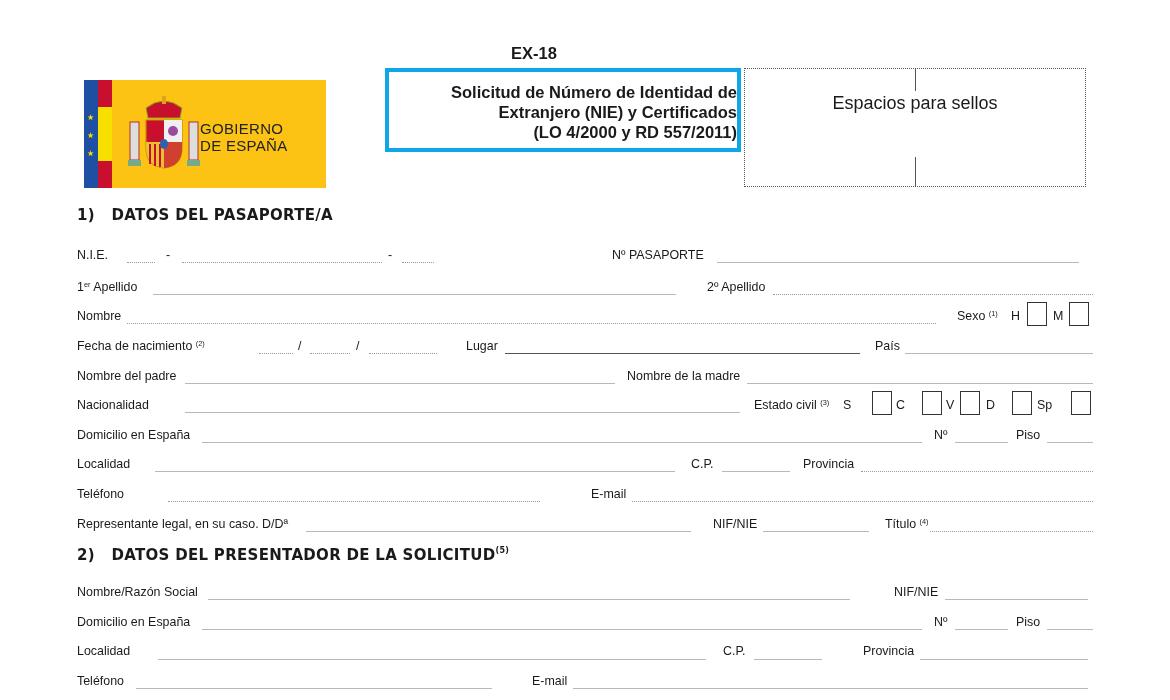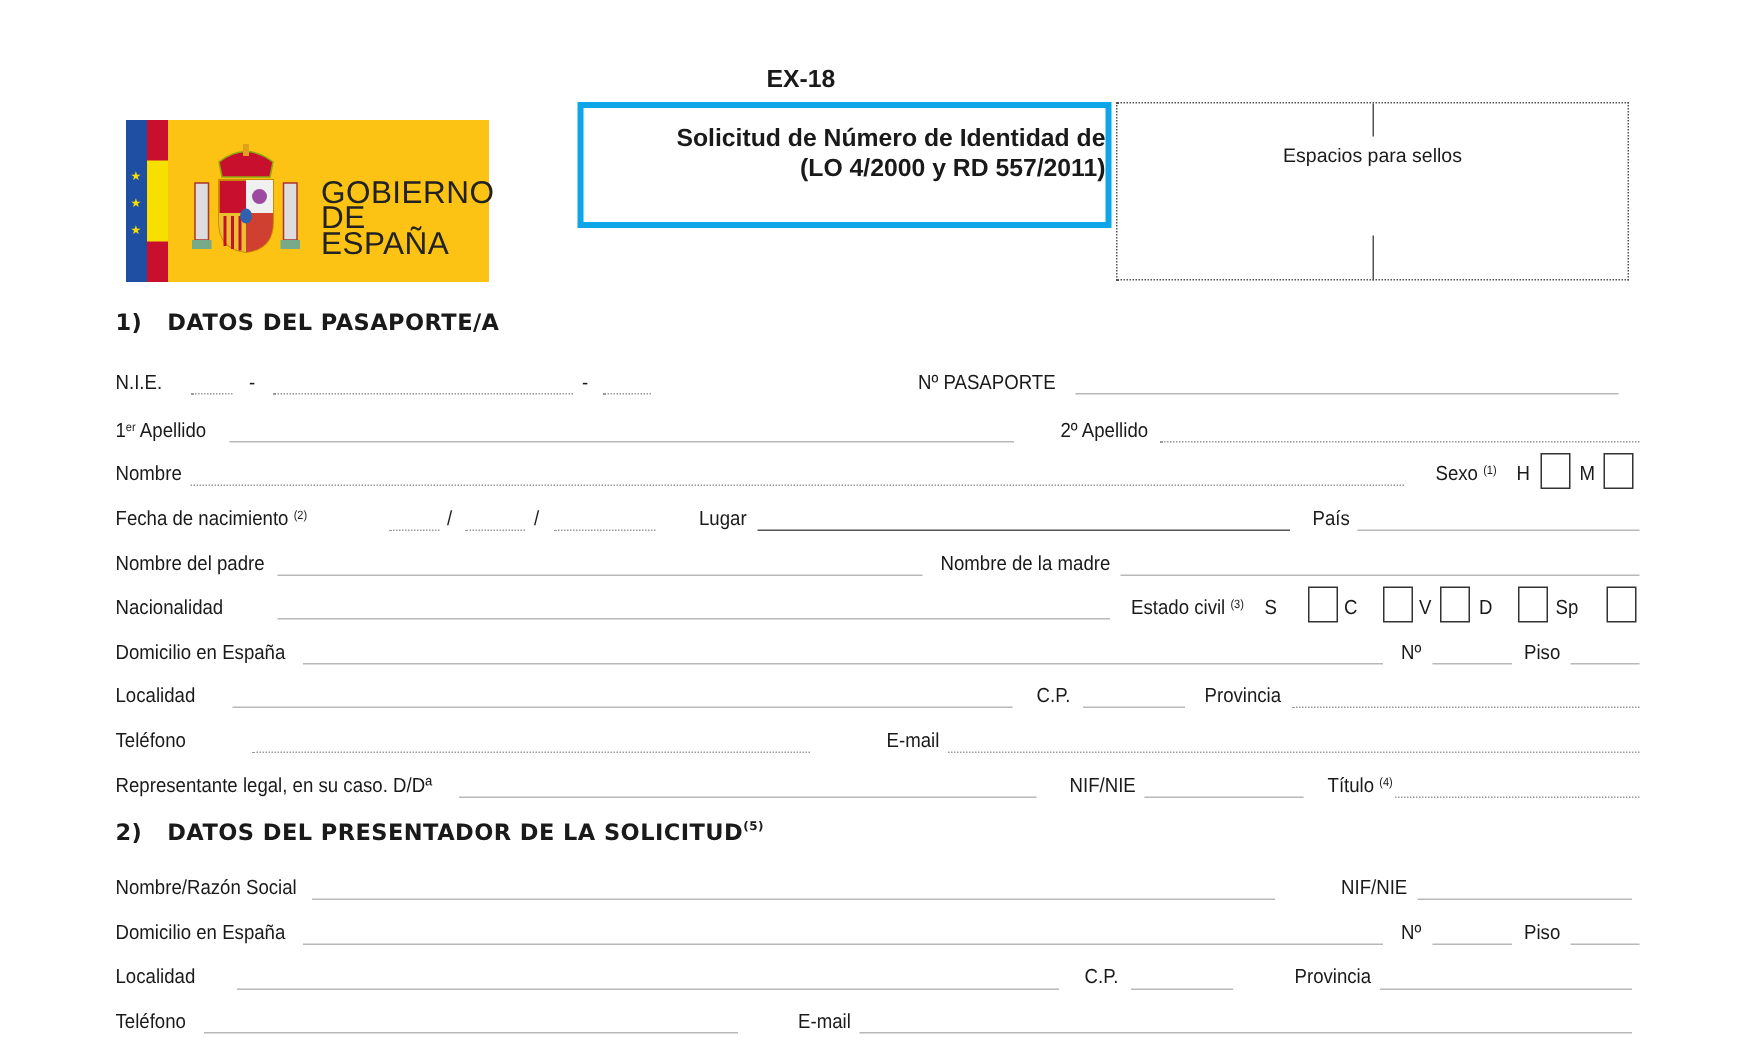--- a/index.html
+++ b/index.html
@@ -13,21 +13,21 @@
   .chk{position:absolute;width:18px;height:22px;border:1px solid #333;background:#fff;}
   .sec{position:absolute;font-family:"DejaVu Sans",sans-serif;font-weight:bold;font-size:15px;letter-spacing:0.3px;white-space:nowrap;}
   .sec sup{font-size:8px;vertical-align:top;}
   #logo{left:84px;top:80px;width:242px;height:108px;background:#fcc314;}
   #flag{position:absolute;left:0;top:0;width:28px;height:108px;}
   .fb{position:absolute;left:0;top:0;width:14px;height:108px;background:#1f4fa3;}
   .fr{position:absolute;left:14px;top:0;width:14px;height:108px;background:#c8102e;}
   .fy{position:absolute;left:14px;top:27px;width:14px;height:54px;background:#f7e000;}
   .star{position:absolute;left:3px;color:#f7e000;font-size:8px;line-height:8px;}
   #title-box{left:385px;top:68px;width:356px;height:84px;border:4px solid #0ea5e9;text-align:right;font-weight:bold;font-size:16.5px;line-height:20px;box-sizing:border-box;padding-top:10px;}
-  #stamp{left:744px;top:68px;width:342px;height:119px;border:1px dotted #555;box-sizing:border-box;text-align:center;font-size:13px;line-height:17px;}
+  #stamp{left:744px;top:68px;width:342px;height:119px;border:1px dotted #555;box-sizing:border-box;text-align:center;font-size:18px;line-height:17px;}
 </style>
 </head>
 <body>
 
 <div class="abs" style="left:511px;top:44px;font-weight:bold;font-size:16.5px;">EX-18</div>
 
 <div class="abs" id="logo">
   <div id="flag">
     <div class="fb"></div>
       <div class="fr"></div>
@@ -48,28 +48,29 @@
       <rect x="36" y="26" width="18" height="22" fill="#f0f0f0"></rect>
       <path d="M36 48 H54 V54 Q54 72 36 74 Z" fill="#d04030"></path>
       <path d="M18 48 H36 V74 Q18 72 18 54 Z" fill="#e8c030"></path>
       <line x1="22" y1="50" x2="22" y2="70" stroke="#c8102e" stroke-width="2"></line>
       <line x1="27" y1="50" x2="27" y2="72" stroke="#c8102e" stroke-width="2"></line>
       <line x1="32" y1="50" x2="32" y2="73" stroke="#c8102e" stroke-width="2"></line>
       <circle cx="45" cy="37" r="5" fill="#9b4aa0"></circle>
       <ellipse cx="36" cy="50" rx="4" ry="5" fill="#3060b0"></ellipse>
     </svg>
   </div>
-  <div class="abs" style="left:130px;top:40px;font-size:21px;line-height:17px;color:#222;letter-spacing:0.3px;">
+  <div class="abs" style="left:116px;top:40px;font-size:15px;line-height:17px;color:#222;letter-spacing:0.3px;">
     <div>GOBIERNO</div>
     <div>DE ESPAÑA</div>
   </div>
 </div>
 
 <div class="abs" id="title-box">
   <div>Solicitud de Número de Identidad de</div>
+  <div>Extranjero (NIE) y Certificados</div>
   <div>(LO 4/2000 y RD 557/2011)</div>
 </div>
 
 <div class="abs" id="stamp">
   <div class="abs" style="left:170px;top:0;width:0;height:22px;border-left:1px solid #555;"></div>
   <div style="padding-top:26px;">Espacios para sellos</div>
   <div class="abs" style="left:170px;top:88px;width:0;height:30px;border-left:1px solid #555;"></div>
 </div>
 
 <div class="sec" style="left:77px;top:206px;">

